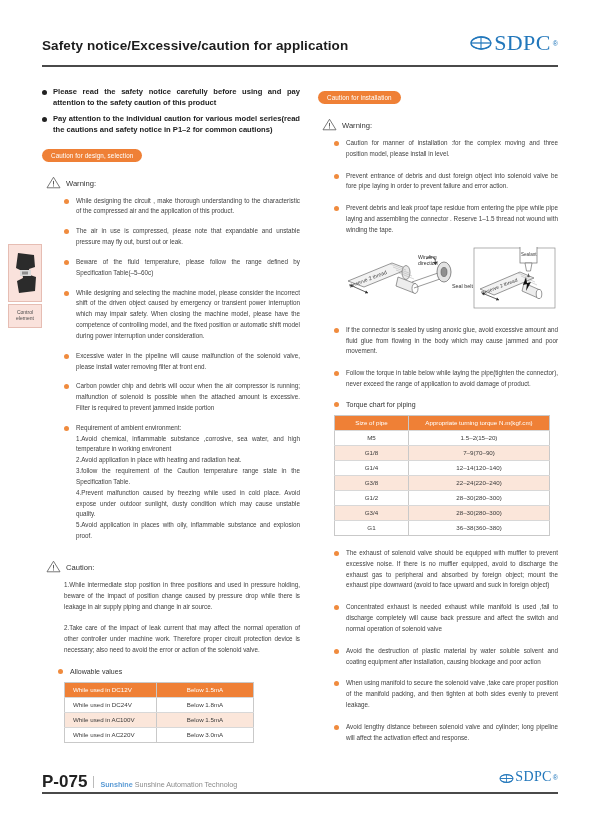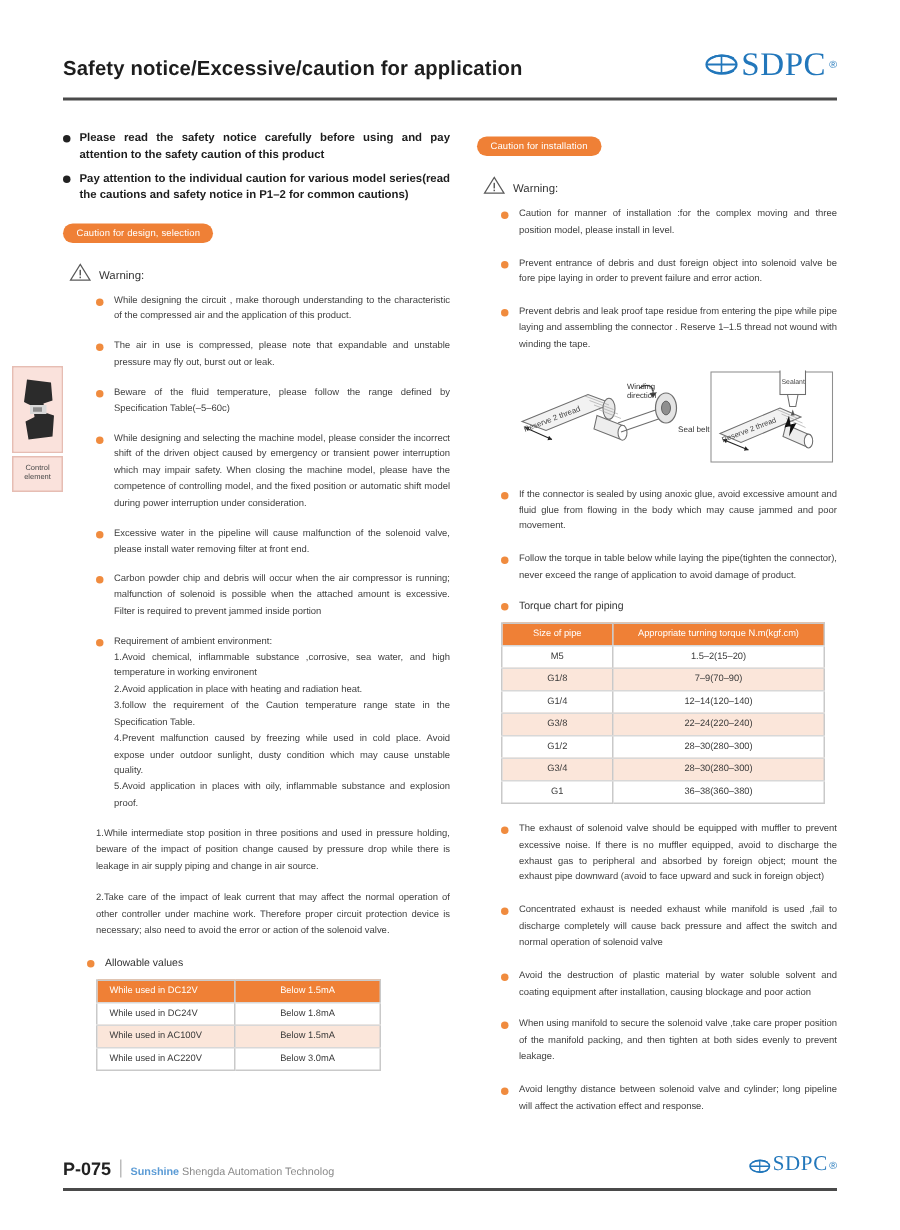--- a/index.html
+++ b/index.html
@@ -128,21 +128,21 @@
   
   .figure {
     margin: 10px 0 4px 16px; width: 222px; height: 72px; position: relative;
   }
   .figure svg { display: block; }
 
   
   .footer { position: absolute; left: 42px; top: 770px; width: 516px; }
   .footer-rule { position: absolute; left: 0; top: 22px; width: 516px; height: 1.6px; background: #4a4a4a; }
   .footer-left { position: absolute; left: 0; top: 2px; display: flex; align-items: baseline; gap: 6px; }
-  .page-no { font-size: 12px; font-weight: bold; color: #222; font-family: "Liberation Sans", sans-serif; }
+  .page-no { font-size: 17px; font-weight: bold; color: #222; font-family: "Liberation Sans", sans-serif; }
   .footer-div { width: 1px; height: 12px; background: #bbb; align-self: center; }
   .footer-co { font-size: 7.2px; color: #8a8a8a; }
   .footer-co b { color: #5b9bd5; font-weight: bold; }
   .footer-logo { position: absolute; right: 0; top: 0; display: flex; align-items: center; gap: 1px; }
   .footer-logo .logo-text { font-size: 14px; }
   .footer-logo .logo-mark { width: 15px; height: 13px; }
 </style>
 </head>
 <body>
 
@@ -238,20 +238,30 @@
           <span class="ln">Requirement of ambient environment:</span>
           <span class="ln">1.Avoid chemical, inflammable substance ,corrosive, sea water, and high temperature in working environent</span>
           <span class="ln">2.Avoid application in place with heating and radiation heat.</span>
           <span class="ln">3.follow the requirement of the Caution temperature range state in the Specification Table.</span>
           <span class="ln">4.Prevent malfunction caused by freezing while used in cold place. Avoid expose under outdoor sunlight, dusty condition which may cause unstable quality.</span>
           <span class="ln">5.Avoid application in places with oily, inflammable substance and explosion proof.</span>
         </span>
       </div>
     </div>
 
+    <div class="warn-head" style="margin-top:17px">
+      <span class="warn-tri">
+        <svg viewBox="0 0 18 16" width="15" height="13">
+          <path d="M9 1.5 L17 14.5 L1 14.5 Z" fill="none" stroke="#5a5a5a" stroke-width="1"></path>
+          <rect x="8.4" y="6" width="1.2" height="4.6" fill="#5a5a5a"></rect>
+          <rect x="8.4" y="11.6" width="1.2" height="1.3" fill="#5a5a5a"></rect>
+        </svg>
+      </span>
+      <span class="warn-label">Caution:</span>
+    </div>
 
     <div class="blist">
       <div class="bitem">
         <span class="btext">1.While intermediate stop position in three positions and used in pressure holding, beware of the impact of position change caused by pressure drop while there is leakage in air supply piping and change in air source.</span>
       </div>
       <div class="bitem" style="margin-top:11px">
         <span class="btext">2.Take care of the impact of leak current that may affect the normal operation of other controller under machine work. Therefore proper circuit protection device is necessary; also need to avoid the error or action of the solenoid valve.</span>
       </div>
     </div>
 
@@ -448,21 +458,21 @@
         <span class="bdot"></span>
         <span class="btext">Avoid lengthy distance between solenoid valve and cylinder; long pipeline will affect the activation effect and response.</span>
       </div>
     </div>
   </div>
 
   <div class="footer">
     <div class="footer-left">
       <span class="page-no">P-075</span>
       <span class="footer-div"></span>
-      <span class="footer-co"><b>Sunshine</b> <span>Shengda Automation Technolog</span></span>
+      <span class="footer-co"><b>Sunshine</b> <span>Sunshine Automation Technolog</span></span>
     </div>
     <div class="footer-logo">
       <span class="logo-mark">
         <svg viewBox="0 0 24 22" width="15" height="13">
           <ellipse cx="12" cy="11" rx="11" ry="6.5" fill="none" stroke="#2277bb" stroke-width="1.8"></ellipse>
           <path d="M1 11 H23" stroke="#2277bb" stroke-width="1.6"></path>
           <path d="M4 6.5 C9 3.5, 16 3.5, 21 6.5" stroke="#2277bb" stroke-width="1.5" fill="none"></path>
           <path d="M4 15.5 C9 18.5, 16 18.5, 21 15.5" stroke="#2277bb" stroke-width="1.5" fill="none"></path>
           <path d="M12 4.6 L12 17.4" stroke="#2277bb" stroke-width="1.4"></path>
         </svg>

